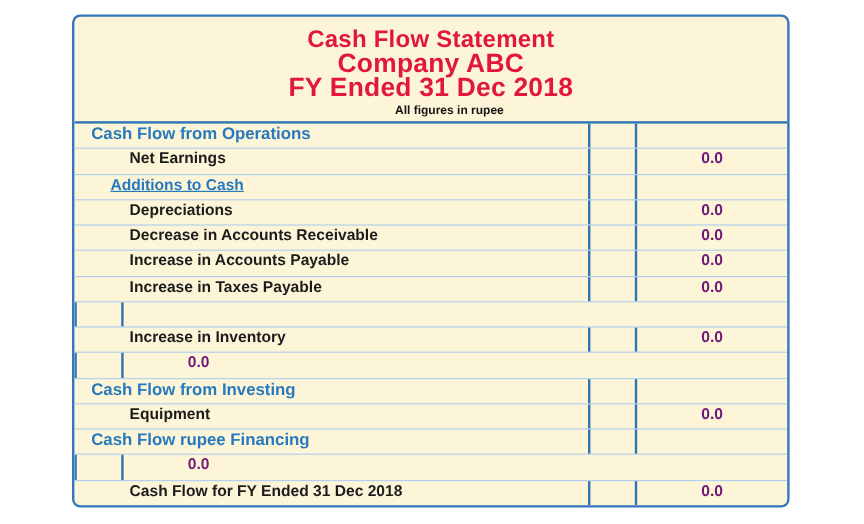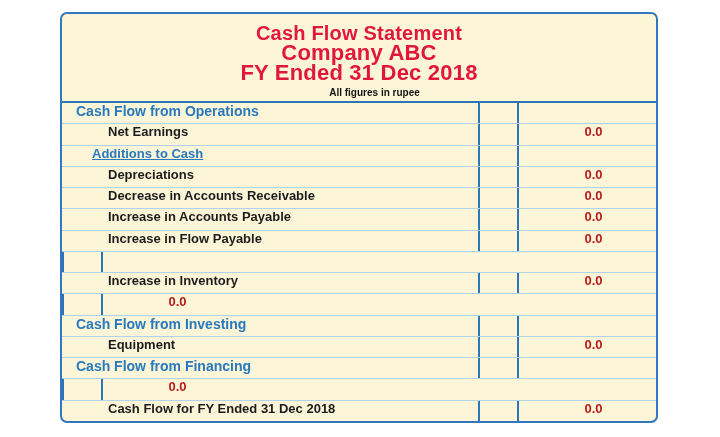--- a/index.html
+++ b/index.html
@@ -75,22 +75,21 @@
     width: 41px;
     align-self: stretch;
     border-left: 2px solid #2E75B6;
     border-right: 2px solid #2E75B6;
   }
   .cell.value {
     width: 125px;
     text-align: center;
     font-size: 13px;
     font-weight: bold;
-    color: #b91c1c;
-    margin-left: 12px;
+    color: #701a75;
   }
   .row.section .cell.label {
     color: #2879BE;
     font-size: 14px;
     font-weight: bold;
     padding-left: 14px;
   }
   .row.subsection .cell.label {
     color: #2879BE;
     font-size: 13px;
@@ -149,21 +148,21 @@
       <div class="cell value">0.0</div>
     </div>
 
     <div class="row item">
       <div class="cell label">Increase in Accounts Payable</div>
       <div class="cell spacer"></div>
       <div class="cell value">0.0</div>
     </div>
 
     <div class="row item">
-      <div class="cell label">Increase in Flow Payable</div>
+      <div class="cell label">Increase in Taxes Payable</div>
       <div class="cell spacer"></div>
       <div class="cell value">0.0</div>
     </div>
 
     <div class="row subsection">
       <div class="cell spacer"></div>
       <div class="cell value"></div>
     </div>
 
     <div class="row item">
@@ -183,21 +182,21 @@
       <div class="cell value"></div>
     </div>
 
     <div class="row item">
       <div class="cell label">Equipment</div>
       <div class="cell spacer"></div>
       <div class="cell value">0.0</div>
     </div>
 
     <div class="row section">
-      <div class="cell label">Cash Flow from Financing</div>
+      <div class="cell label">Cash Flow rupee Financing</div>
       <div class="cell spacer"></div>
       <div class="cell value"></div>
     </div>
 
     <div class="row item">
       <div class="cell spacer"></div>
       <div class="cell value">0.0</div>
     </div>
 
     <div class="row item">

